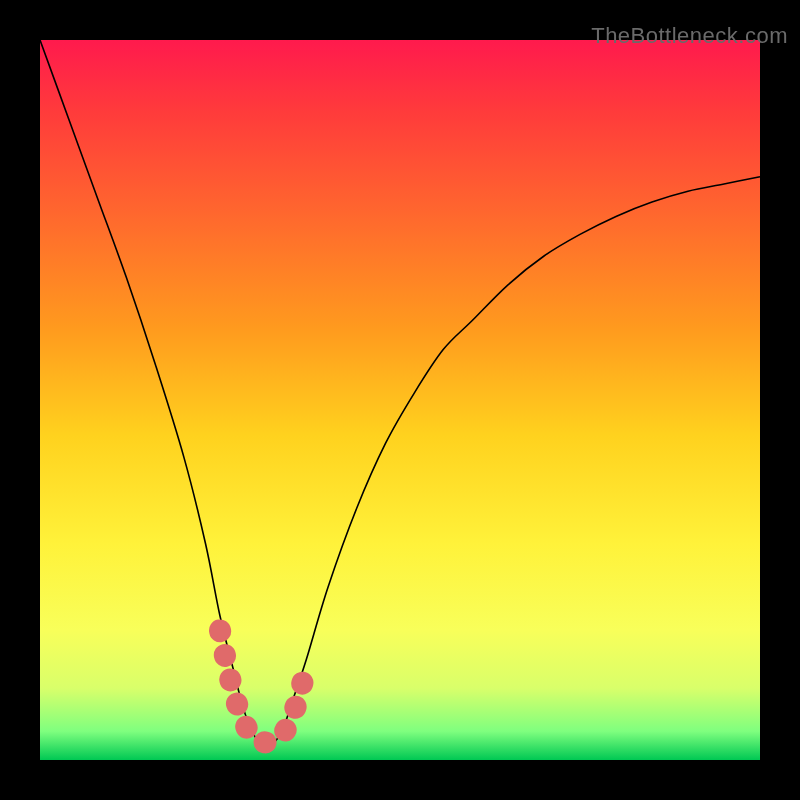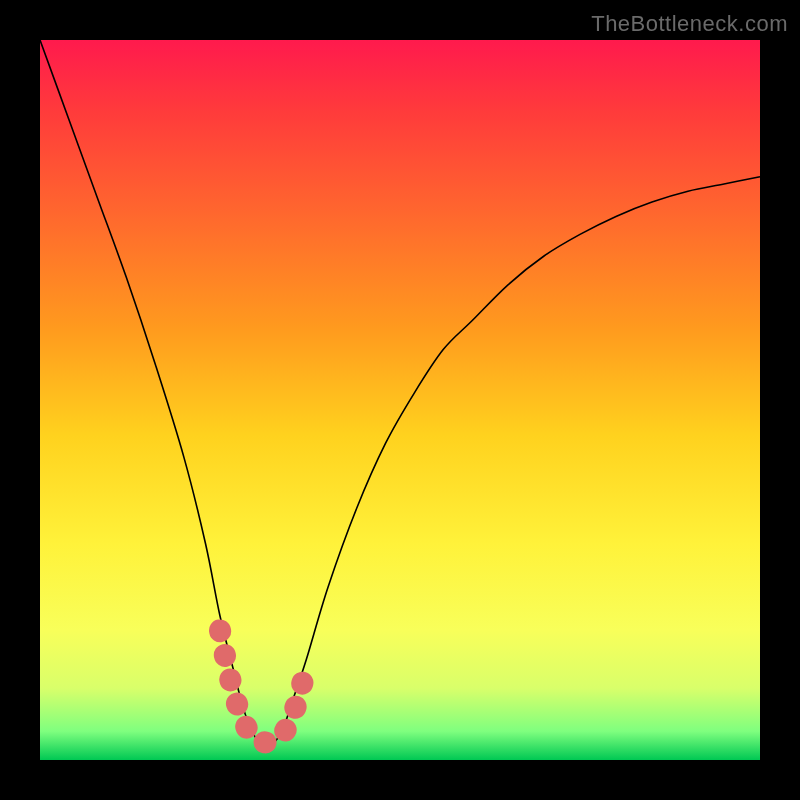--- a/index.html
+++ b/index.html
@@ -27,21 +27,21 @@
       #fff23a 70%,
       #f8ff5a 82%,
       #d9ff6a 90%,
       #7fff7f 96%,
       #00c853 100%
     );
   }
 
   .watermark {
     position: absolute;
-    top: 11px;
+    top: 23px;
     right: 12px;
     font-size: 22px;
     color: #6a6a6a;
     letter-spacing: 0.5px;
   }
 
   svg.curve {
     position: absolute;
     left: 0; top: 0;
     width: 720px; height: 720px;

